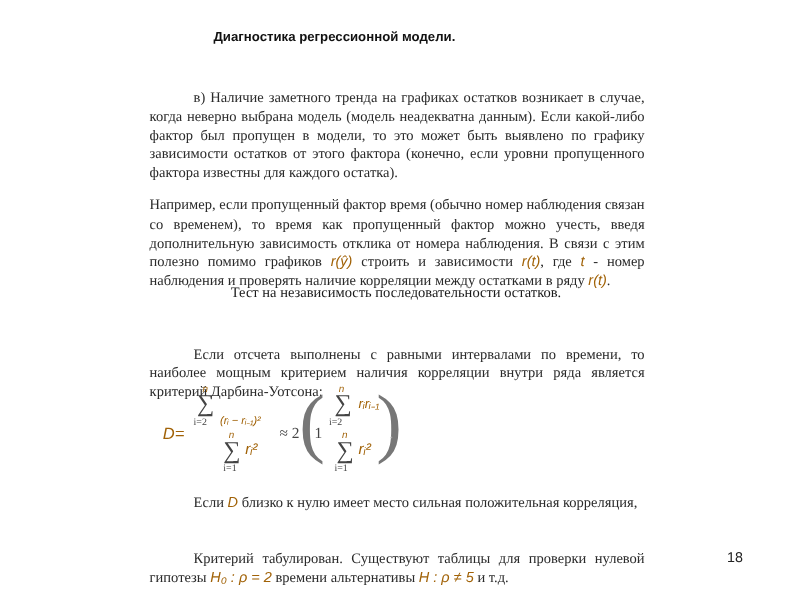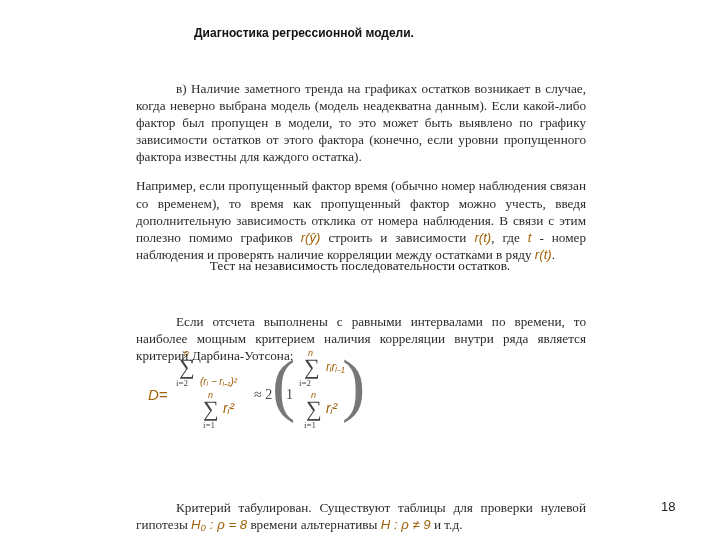--- a/index.html
+++ b/index.html
@@ -72,19 +72,20 @@
   <span class="m" style="left:178px; top:8px; font-size:12px;">rᵢrᵢ₋₁</span>
   <span class="small m" style="left:163px; top:40px;">n</span>
   <span class="sig" style="left:158px; top:48px;">∑</span>
   <span class="small" style="left:156px; top:70px;">i=1</span>
   <span class="m" style="left:178px; top:50px; font-size:14px;">rᵢ²</span>
   <span class="paren" style="left:194px; top:0px;">)</span>
   <span style="left:206px; top:37px; font-size:14px; color:#aaa;">.</span>
 </div>
 
 <div class="body-text" style="top:436px; text-align:left;">
+  <p class="p indent"><span>Если </span><span class="m">D</span><span> близко к нулю имеет место сильная положительная корреляция,</span></p>
 </div>
 
 <div class="body-text" style="top:487px;">
-  <p class="p indent"><span>Критерий табулирован. Существуют таблицы для проверки нулевой гипотезы </span><span class="m">H₀ : ρ = 8</span><span> времени альтернативы </span><span class="m">H : ρ ≠ 9</span><span> и т.д.</span></p>
+  <p class="p indent"><span>Критерий табулирован. Существуют таблицы для проверки нулевой гипотезы </span><span class="m">H₀ : ρ = 2</span><span> времени альтернативы </span><span class="m">H : ρ ≠ 5</span><span> и т.д.</span></p>
 </div>
 
 <div class="page-num">18</div>
 
 </body></html>

